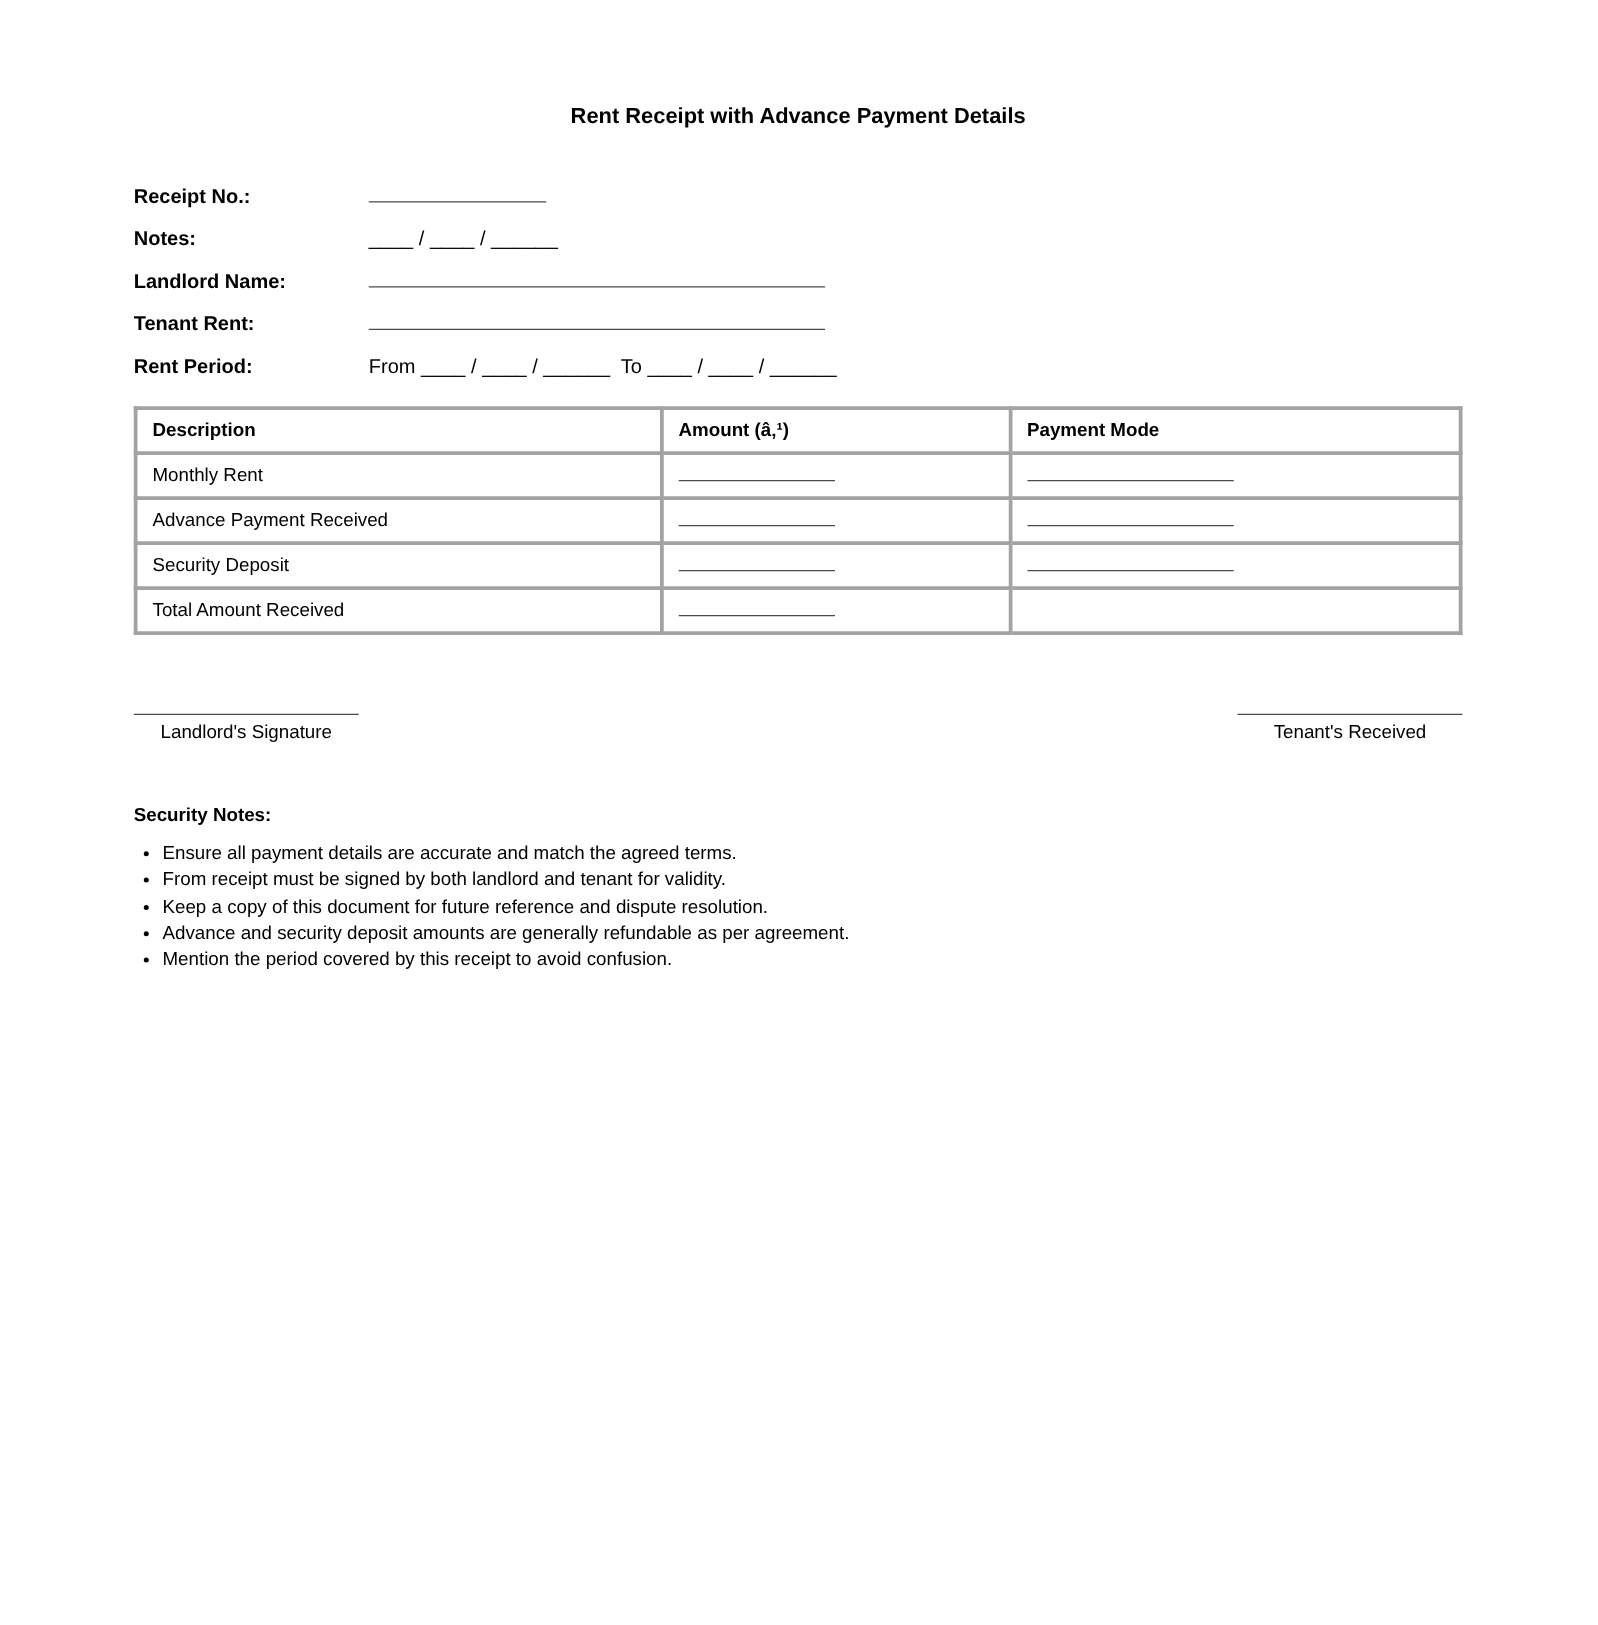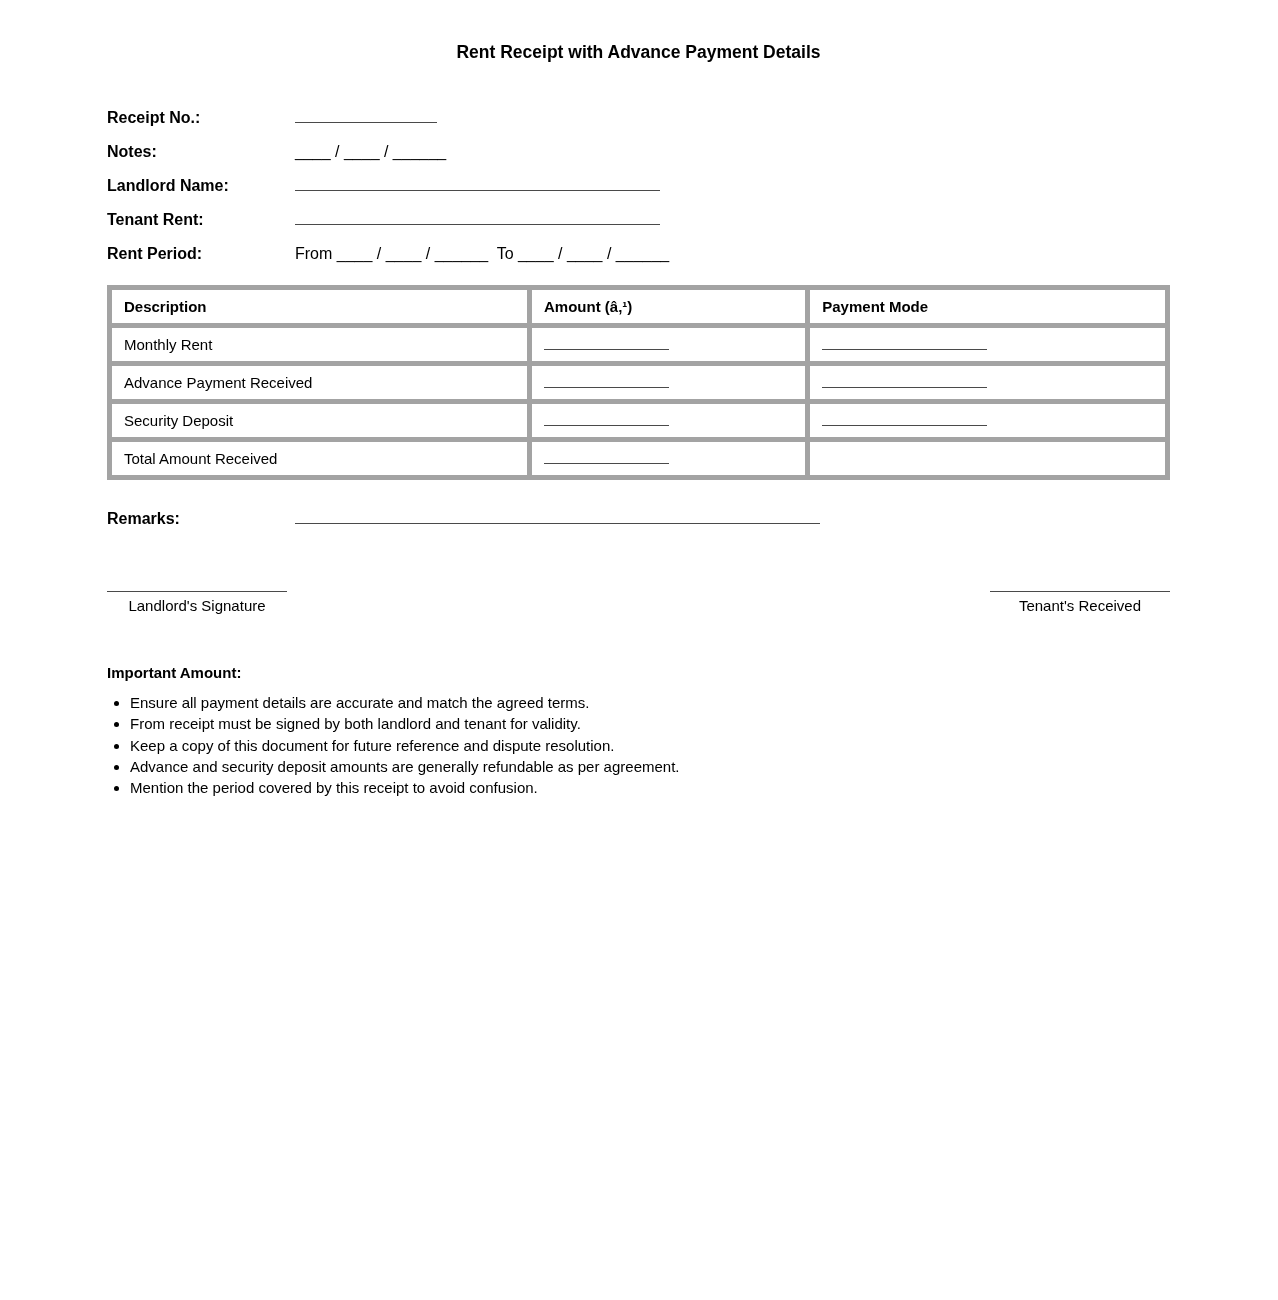--- a/index.html
+++ b/index.html
@@ -1,34 +1,34 @@
 <!DOCTYPE html>
 <html><head>
 <meta charset="utf-8">
 <style>
   * { box-sizing: border-box; }
   html, body { margin: 0; padding: 0; background: #ffffff; }
   body { font-family: "Liberation Sans", sans-serif; color: #000; }
-  .page { width: 1278px; min-height: 1300px; padding: 42px 108px 60px 107px; background: #fff; }
+  .page { width: 1278px; min-height: 1300px; padding: 82px 108px 60px 107px; background: #fff; }
 
   .title { font-size: 17.5px; font-weight: 700; text-align: center; margin: 0 0 46px 0; }
 
   .field-row { display: flex; align-items: baseline; font-size: 16px; margin-bottom: 16px; }
   .field-row .label { font-weight: 700; flex: 0 0 188px; }
   .field-row .value { font-weight: 400; white-space: pre; }
 
   .blank { display: inline-block; height: 13px; border-bottom: 1px solid #4a4a4a; vertical-align: baseline; }
   .w142 { width: 142px; }
   .w365 { width: 365px; }
   .w525 { width: 525px; }
   .w125 { width: 125px; }
   .w165 { width: 165px; }
 
   .receipt-table { width: 100%; border-collapse: collapse; margin-top: 22px; font-size: 15px; }
-  .receipt-table th, .receipt-table td { border: 5px solid #a3a3a3; text-align: left; padding: 8px 12px; }
+  .receipt-table th, .receipt-table td { border: 3px solid #a3a3a3; text-align: left; padding: 8px 12px; }
   .receipt-table th { font-weight: 700; }
   .col-desc { width: 39.7%; }
   .col-amount { width: 26.3%; }
   .col-mode { width: 34%; }
 
   .remarks-row { margin-top: 30px; }
 
   .signatures { display: flex; justify-content: space-between; margin-top: 52px; }
   .sig-block { font-size: 15px; text-align: center; }
   .sig-line { width: 180px; height: 12px; border-bottom: 1px solid #4a4a4a; margin-bottom: 5px; }
@@ -93,38 +93,34 @@
         <td><span class="blank w165"></span></td>
       </tr>
       <tr>
         <td>Total Amount Received</td>
         <td><span class="blank w125"></span></td>
         <td></td>
       </tr>
     </tbody>
   </table>
 
-  <div class="field-row remarks-row">
-    <span class="label">Remarks:</span>
-    <span class="value"><span class="blank w525"></span></span>
-  </div>
 
   <div class="signatures">
     <div class="sig-block">
       <div class="sig-line"></div>
       <div>Landlord's Signature</div>
     </div>
     <div class="sig-block">
       <div class="sig-line"></div>
       <div>Tenant's Received</div>
     </div>
   </div>
 
   <div class="notes">
-    <div class="notes-title">Important Amount:</div>
+    <div class="notes-title">Security Notes:</div>
     <ul>
       <li>Ensure all payment details are accurate and match the agreed terms.</li>
       <li>From receipt must be signed by both landlord and tenant for validity.</li>
       <li>Keep a copy of this document for future reference and dispute resolution.</li>
       <li>Advance and security deposit amounts are generally refundable as per agreement.</li>
       <li>Mention the period covered by this receipt to avoid confusion.</li>
     </ul>
   </div>
 
 </main>

